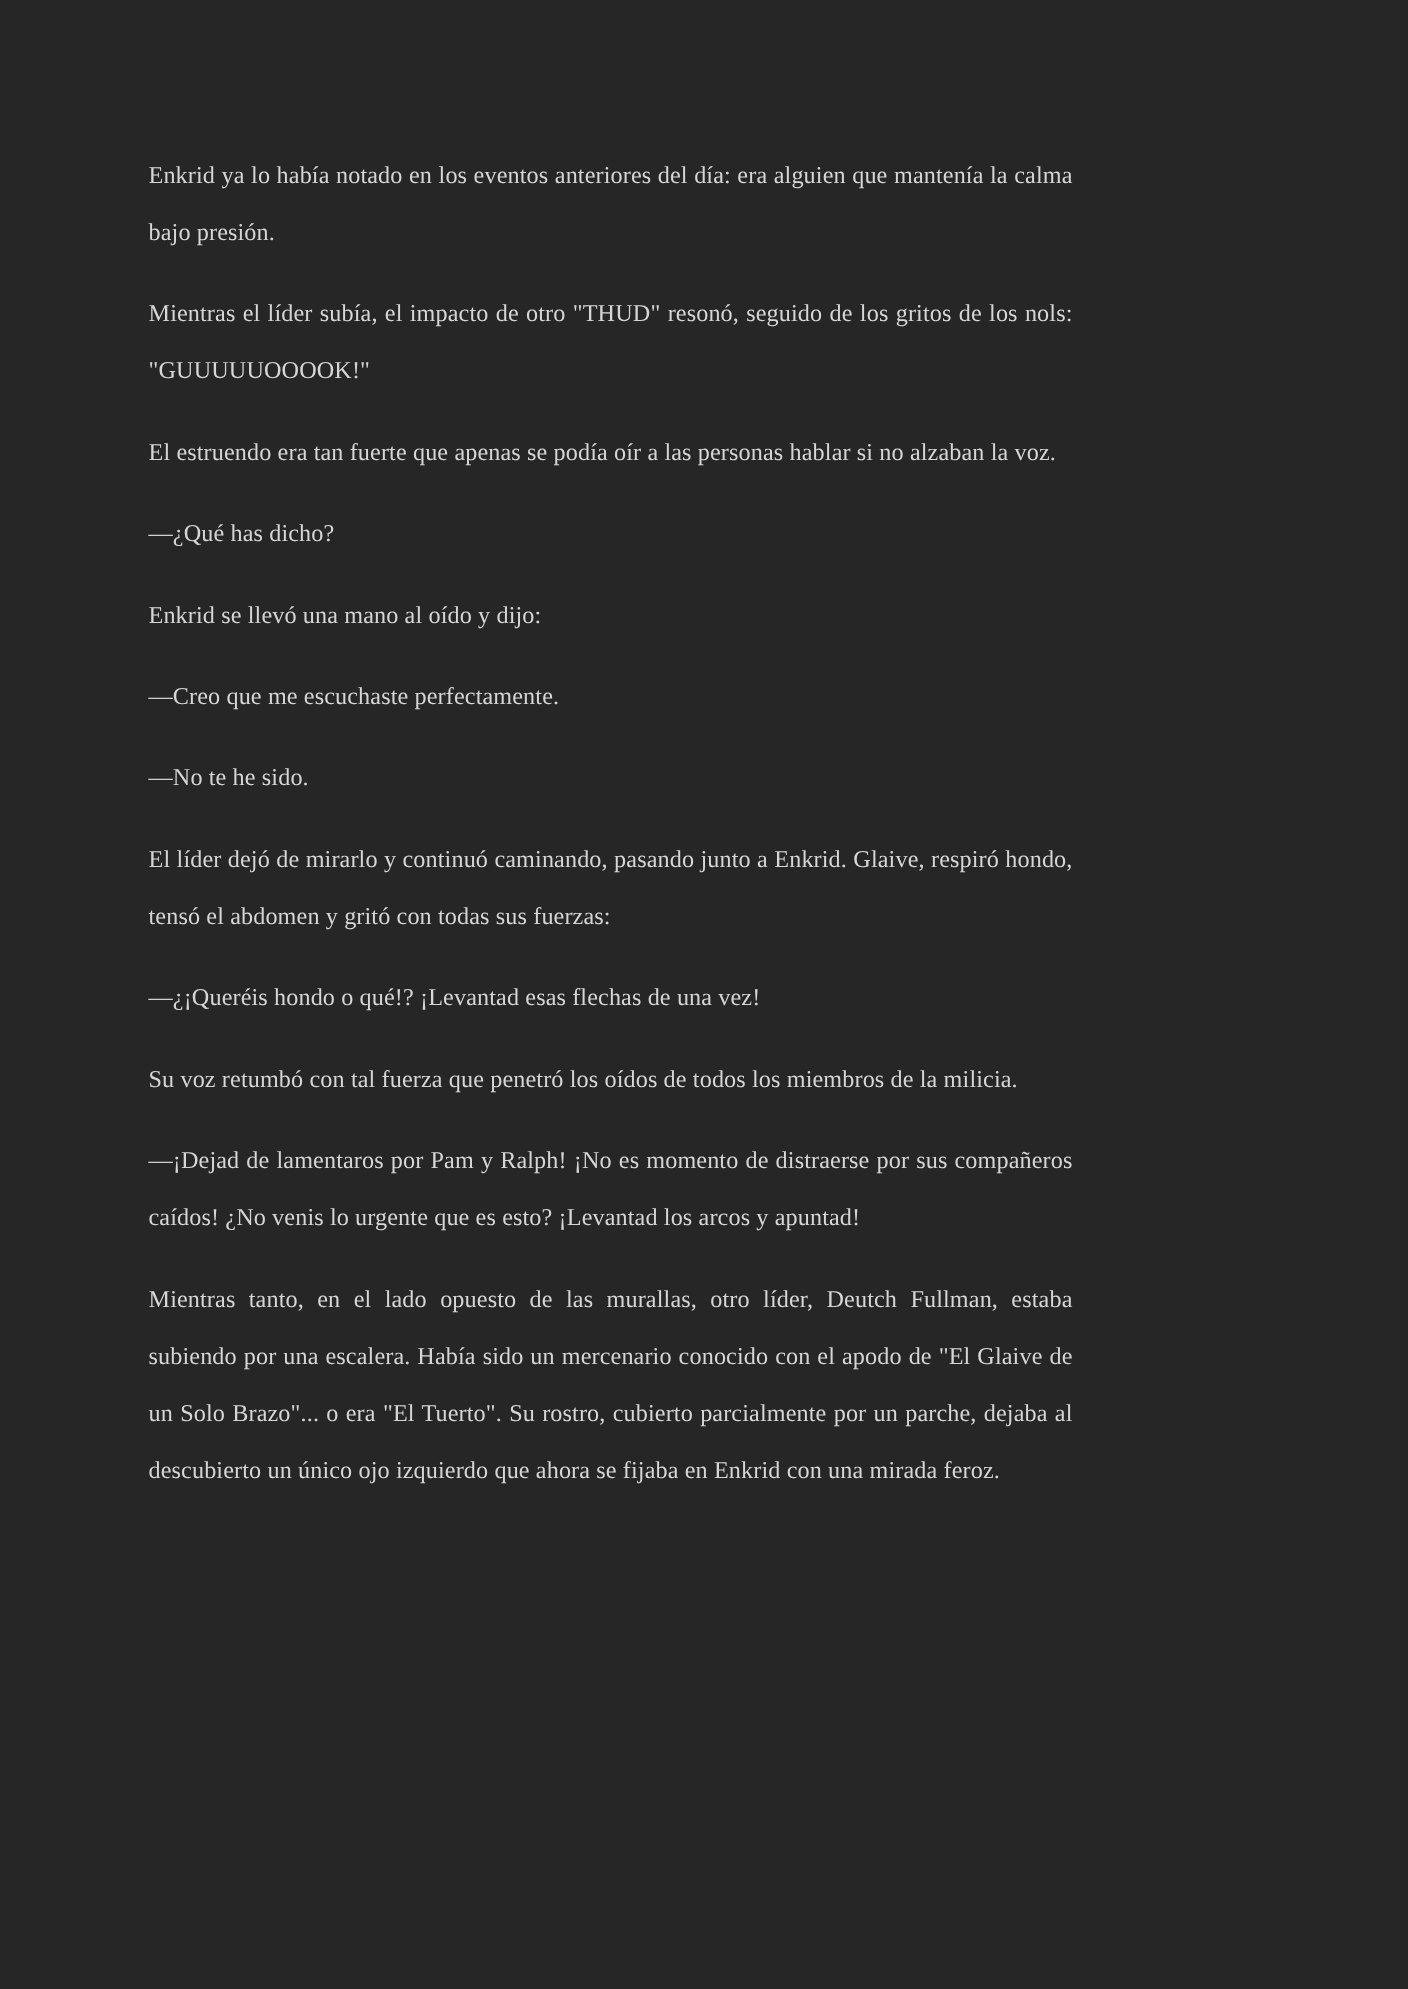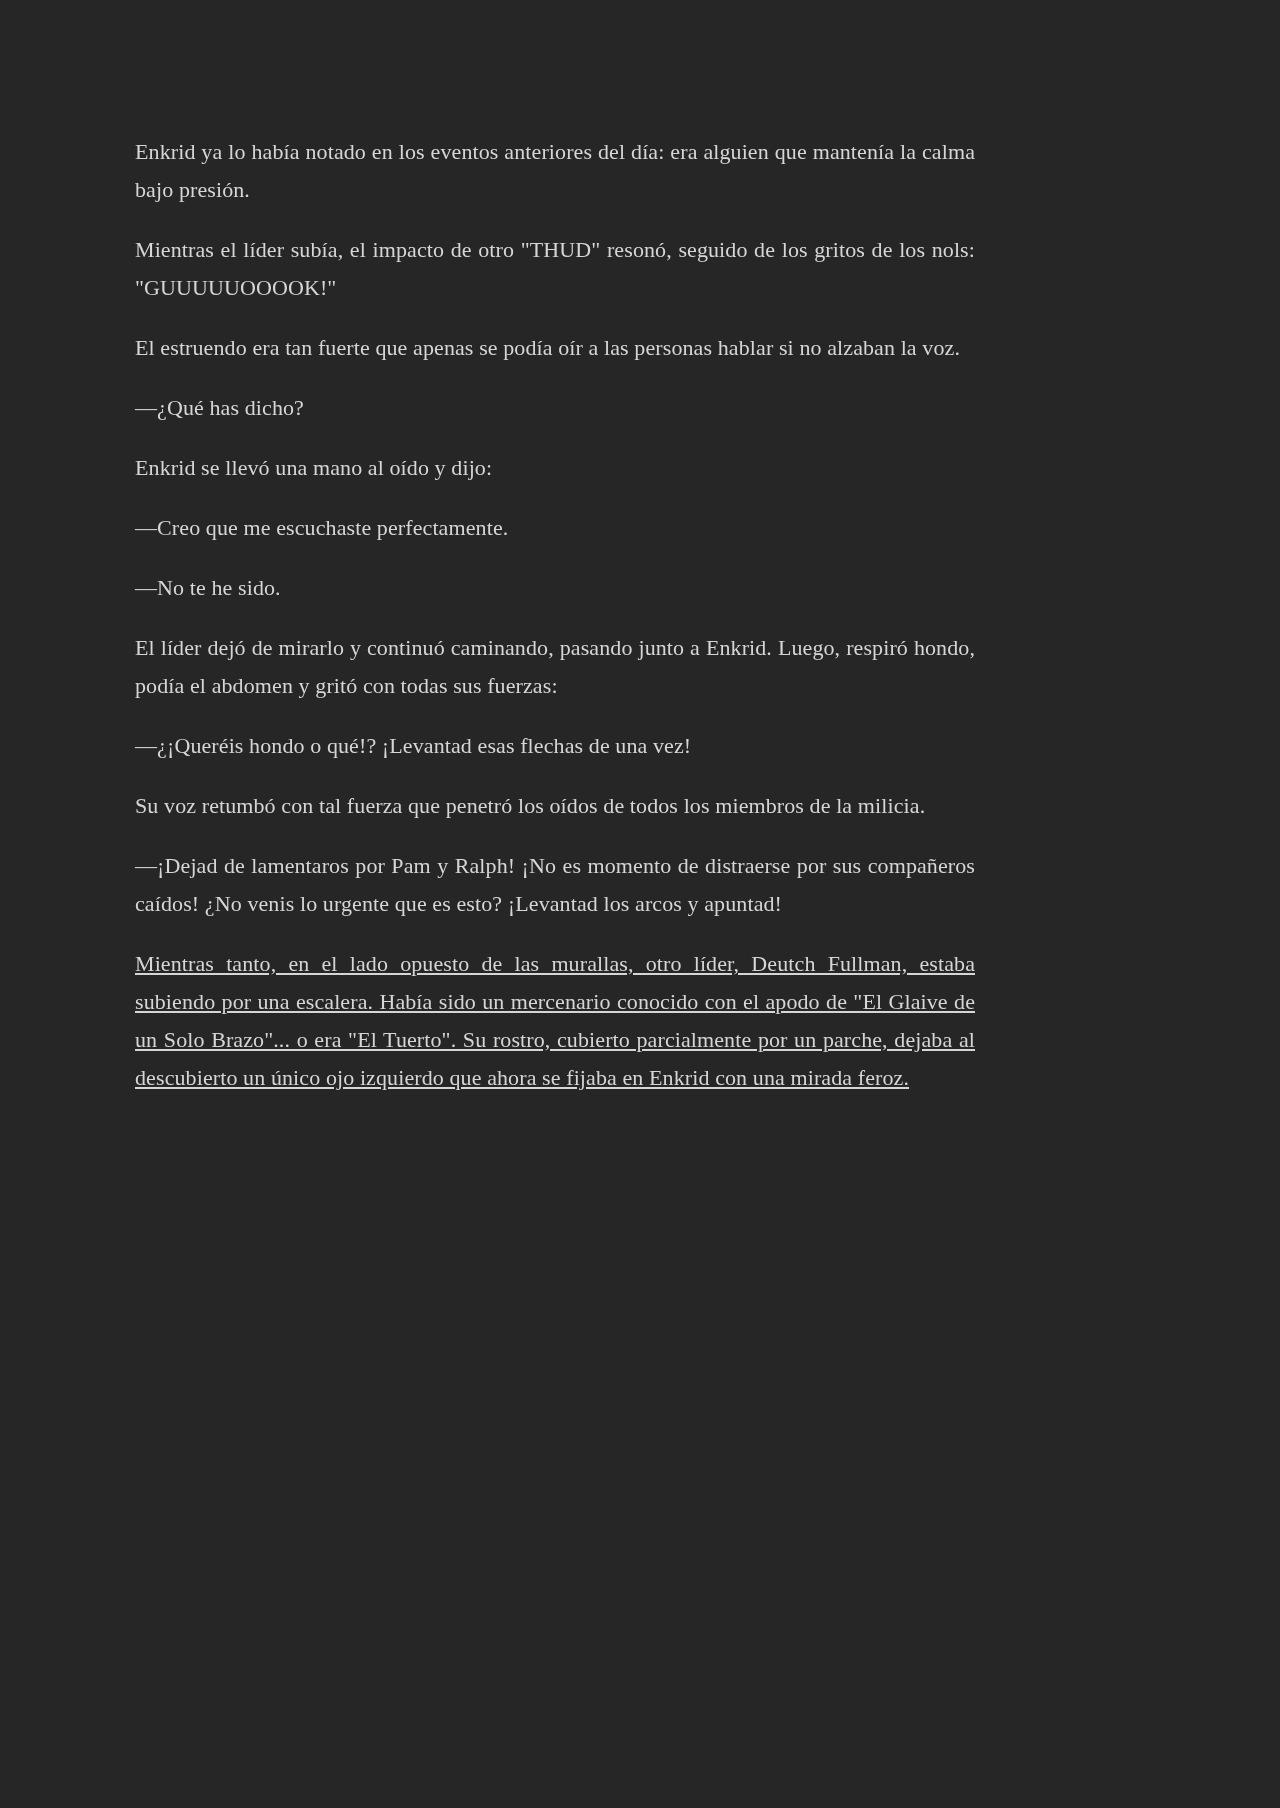--- a/index.html
+++ b/index.html
@@ -18,40 +18,39 @@
     min-height: 1808px;
     padding: 133px 305px 100px 135px;
   }
   .reader-content {
     width: 840px;
     color: #d6d6d6;
   }
   .reader-content p {
     margin: 0 0 22px 0;
     font-size: 22px;
-    line-height: 38px;
+    line-height: 52px;
     text-align: justify;
     letter-spacing: 0.1px;
   }
   .reader-content p:last-child {
     margin-bottom: 0;
-    text-decoration: underline;
   }
 </style>
 </head>
 <body>
 
 <div class="reader-page">
   <div class="reader-content">
     <p>Enkrid ya lo había notado en los eventos anteriores del día: era alguien que mantenía la calma bajo presión.</p>
     <p>Mientras el líder subía, el impacto de otro "THUD" resonó, seguido de los gritos de los nols: "GUUUUUOOOOK!"</p>
     <p>El estruendo era tan fuerte que apenas se podía oír a las personas hablar si no alzaban la voz.</p>
     <p>—¿Qué has dicho?</p>
     <p>Enkrid se llevó una mano al oído y dijo:</p>
     <p>—Creo que me escuchaste perfectamente.</p>
     <p>—No te he sido.</p>
-    <p>El líder dejó de mirarlo y continuó caminando, pasando junto a Enkrid. Luego, respiró hondo, podía el abdomen y gritó con todas sus fuerzas:</p>
+    <p>El líder dejó de mirarlo y continuó caminando, pasando junto a Enkrid. Glaive, respiró hondo, tensó el abdomen y gritó con todas sus fuerzas:</p>
     <p>—¿¡Queréis hondo o qué!? ¡Levantad esas flechas de una vez!</p>
     <p>Su voz retumbó con tal fuerza que penetró los oídos de todos los miembros de la milicia.</p>
     <p>—¡Dejad de lamentaros por Pam y Ralph! ¡No es momento de distraerse por sus compañeros caídos! ¿No venis lo urgente que es esto? ¡Levantad los arcos y apuntad!</p>
     <p>Mientras tanto, en el lado opuesto de las murallas, otro líder, Deutch Fullman, estaba subiendo por una escalera. Había sido un mercenario conocido con el apodo de "El Glaive de un Solo Brazo"... o era "El Tuerto". Su rostro, cubierto parcialmente por un parche, dejaba al descubierto un único ojo izquierdo que ahora se fijaba en Enkrid con una mirada feroz.</p>
   </div>
 </div>
 
 </body></html>

